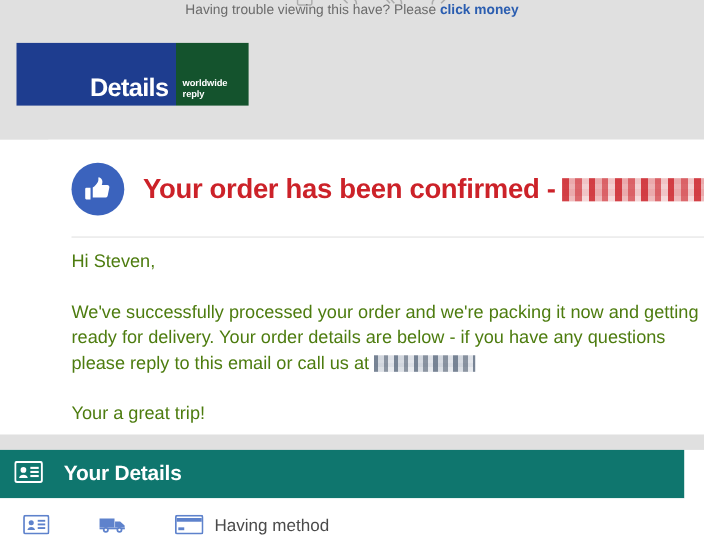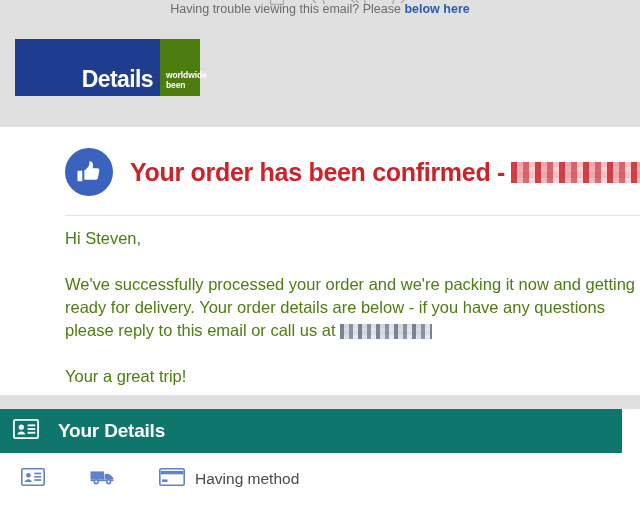--- a/index.html
+++ b/index.html
@@ -86,22 +86,22 @@
     position: absolute;
     right: 7px;
     bottom: 5px;
     color: #ffffff;
     font-size: 23px;
     font-weight: bold;
     letter-spacing: -0.6px;
     line-height: 1;
   }
   .logo-red {
-    width: 40px;
-    background: #4d7c0f;
+    width: 66px;
+    background: #14532d;
     position: relative;
   }
   .logo-tagline {
     position: absolute;
     left: 6px;
     bottom: 6px;
     color: #ffffff;
     font-size: 8.5px;
     font-weight: bold;
     line-height: 9.5px;
@@ -297,29 +297,29 @@
       </span>
       <span class="tb-ico">
         <svg viewBox="0 0 18 16" width="18" height="16" fill="none" stroke="#9a9a9a" stroke-width="1.4">
           <polyline points="11,3 15.5,7.5 11,12"></polyline>
           <path d="M15.5 7.5 H7.5 a4.5 4.5 0 0 0 -4.5 4.5 V13"></path>
         </svg>
       </span>
     </div>
 
     <div class="preheader">
-      <span>Having trouble viewing this email? Please </span><a class="link" href="#">below here</a>
+      <span>Having trouble viewing this have? Please </span><a class="link" href="#">click money</a>
     </div>
 
     <div class="logo">
       <div class="logo-blue">
         <span class="logo-wordmark">Details</span>
       </div>
       <div class="logo-red">
-        <span class="logo-tagline"><span>worldwide</span><br><span>been</span></span>
+        <span class="logo-tagline"><span>worldwide</span><br><span>reply</span></span>
       </div>
     </div>
   </div>
 
   <div class="card">
 
     <div class="headline-row">
       <span class="thumb-badge">
         <svg viewBox="0 0 24 24" width="27" height="27" fill="#ffffff">
           <path d="M2.2 10.4h3.4v9.4H2.2a.9.9 0 0 1-.9-.9v-7.6a.9.9 0 0 1 .9-.9z"></path>

